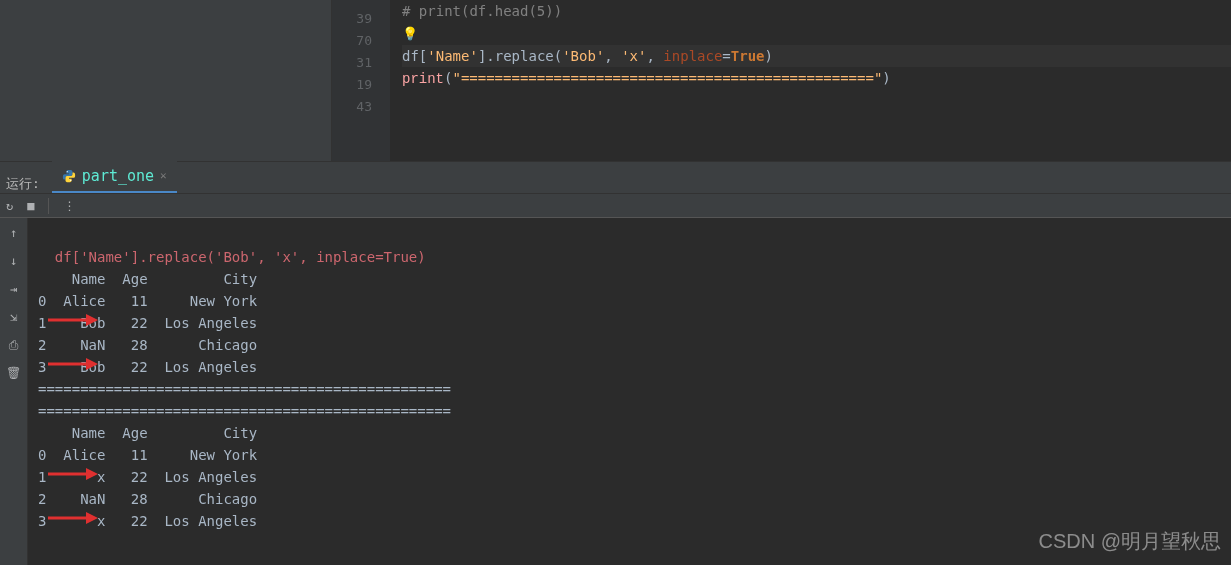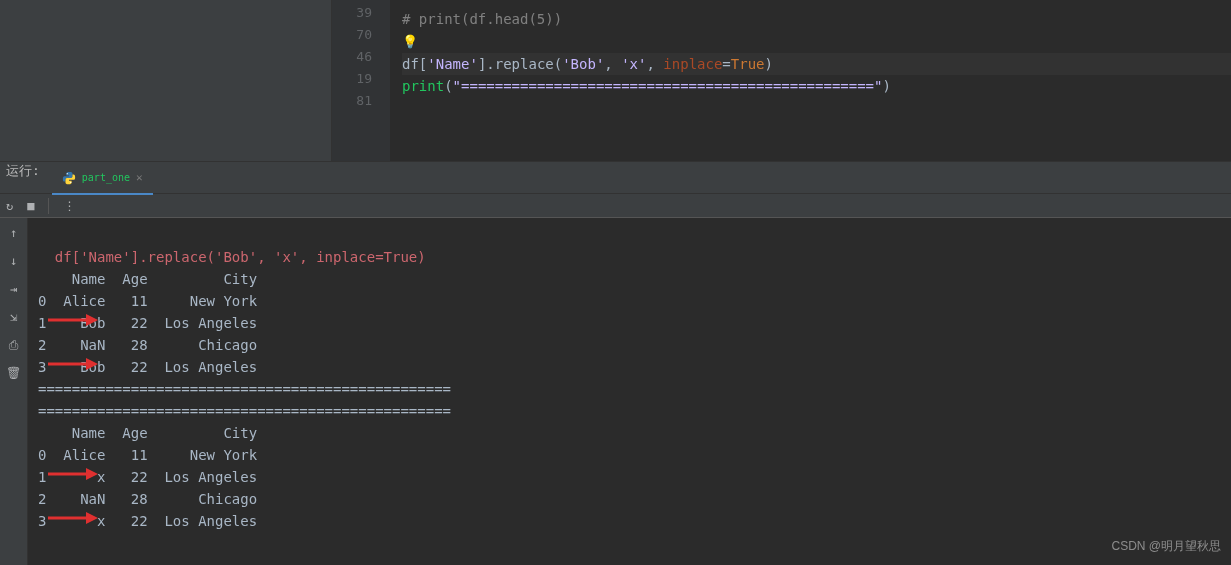--- a/index.html
+++ b/index.html
@@ -29,45 +29,45 @@
   background: #2b2b2b;
 }
 .gutter {
   width: 58px;
   background: #313335;
   text-align: right;
   padding-right: 18px;
   color: #606366;
   font-size: 13px;
   line-height: 22px;
-  padding-top: 2px;
+  padding-top: 8px;
 }
 .code-lines {
   flex: 1;
   padding-left: 12px;
   line-height: 22px;
-  padding-top: 8px;
+  padding-top: 0;
   font-size: 14px;
 }
 .code-lines .line { white-space: pre; }
 .current-line { background: #323232; }
 .comment { color: #808080; }
-.string { color: #c4b5fd; }
-.keyword { color: #cc7832; }
-.builtin { color: #22c55e; }
+.string { color: #fdba74; }
+.keyword { color: #cc7832; font-weight: bold; }
+.builtin { color: #fca5a5; font-family: Liberation Mono, monospace; }
 .param { color: #aa4926; }
 .punct { color: #a9b7c6; }
 .bulb { color: #ffc66d; font-size: 13px; }
 .tab-bar {
   height: 33px;
   background: #3c3f41;
   border-top: 1px solid #323232;
   border-bottom: 1px solid #323232;
   display: flex;
-  align-items: flex-start;
+  align-items: flex-end;
 }
 .run-label {
   color: #bbbbbb;
   font-size: 13px;
   padding: 0 12px 0 6px;
 }
 .tab {
   display: flex;
   align-items: center;
   padding: 0 10px;
@@ -75,21 +75,21 @@
   gap: 6px;
   border-bottom: 2px solid #4a88c7;
   background: #3c3f41;
 }
 .py-icon {
   width: 14px; height: 14px;
   display: inline-flex;
   align-items: center;
   justify-content: center;
 }
-.tab-label { color: #22c55e; font-size: 10px; }
+.tab-label { color: #5eead4; font-size: 15px; }
 .tab-close { color: #7a7a7a; font-size: 11px; cursor: pointer; }
 .toolbar-row {
   height: 24px;
   background: #3c3f41;
   border-bottom: 1px solid #555;
   display: flex;
   align-items: center;
   padding-left: 6px;
   gap: 14px;
 }
@@ -127,37 +127,37 @@
   width: 50px;
   height: 14px;
   pointer-events: none;
 }
 .arrow svg { width: 100%; height: 100%; }
 .watermark {
   position: absolute;
   right: 10px;
   bottom: 10px;
   color: rgba(220,220,220,0.55);
-  font-size: 12px;
+  font-size: 20px;
   font-family: sans-serif;
   text-align: center;
 }
 </style>
 </head>
 <body>
 
 <div class="editor-area">
   <div class="left-panel"></div>
   <div class="code-area">
     <div class="gutter" id="gutter">
         <div>39</div>
         <div>70</div>
-        <div>46</div>
+        <div>31</div>
         <div>19</div>
-        <div>81</div>
+        <div>43</div>
       </div>
     <div class="code-lines" id="codelines">
         <div class="line"><span class="comment"># print(df.head(5))</span></div>
         <div class="line"><span class="bulb">💡</span></div>
         <div class="line current-line">df[<span class="string">'Name'</span>].replace(<span class="string">'Bob'</span><span class="punct">, </span><span class="string">'x'</span><span class="punct">, </span><span class="param">inplace</span>=<span class="keyword">True</span>)</div>
         <div class="line"><span class="builtin">print</span>(<span class="string">"================================================="</span>)</div>
       </div>
   </div>
 </div>
 

